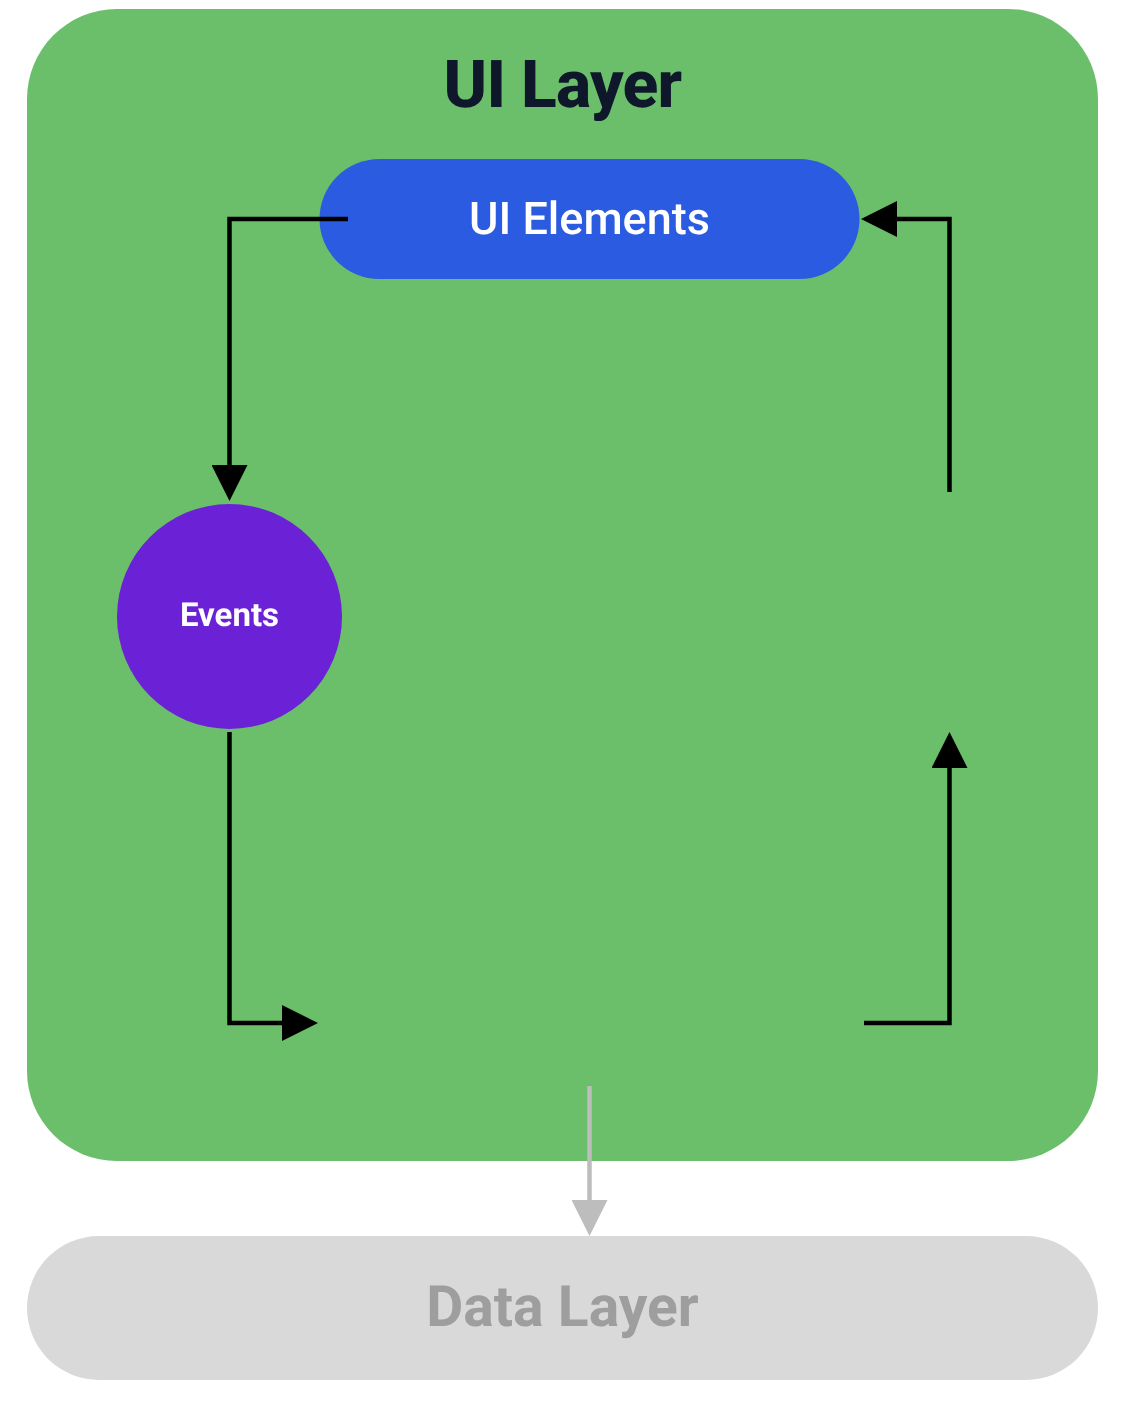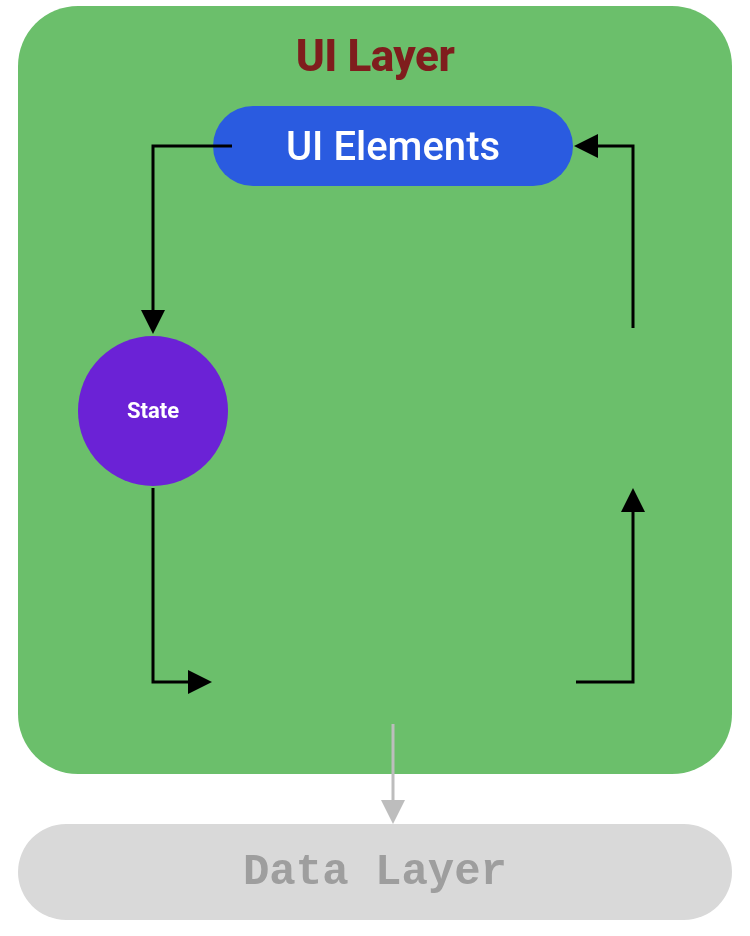--- a/index.html
+++ b/index.html
@@ -25,28 +25,28 @@
     border-radius: 60px;
   }
   .title {
     position: absolute;
     top: 24px;
     left: 0;
     width: 100%;
     text-align: center;
     font-size: 44px;
     font-weight: 800;
-    color: #7f1d1d;
+    color: #0f172a;
     letter-spacing: -0.5px;
   }
   .pill {
     position: absolute;
     background: #2a5be0;
     color: #fff;
-    font-size: 40px;
+    font-size: 30px;
     font-weight: 500;
     border-radius: 40px;
     display: flex;
     align-items: center;
     justify-content: center;
     padding: 0;
   }
   .pill.top {
     left: 195px;
     top: 100px;
@@ -88,24 +88,23 @@
     top: 824px;
     width: 714px;
     height: 96px;
     background: #d9d9d9;
     border-radius: 48px;
     display: flex;
     align-items: center;
     justify-content: center;
   }
   .data-layer-text {
-    font-size: 44px;
+    font-size: 38px;
     font-weight: 700;
     color: #9e9e9e;
-    font-family: Liberation Mono, monospace;
   }
   svg.arrows {
     position: absolute;
     left: 0;
     top: 0;
     width: 750px;
     height: 936px;
     pointer-events: none;
   }
 </style>
@@ -115,21 +114,21 @@
 <div class="canvas">
 
   <div class="ui-layer-box">
     <div class="title">UI Layer</div>
 
     <div class="pill top">
       <span>UI Elements</span>
     </div>
 
     <div class="circle left">
-      <span>State</span>
+      <span>Events</span>
     </div>
 
 
   </div>
 
   <div class="data-layer-box">
     <span class="data-layer-text">Data Layer</span>
   </div>
 
   <svg class="arrows">

